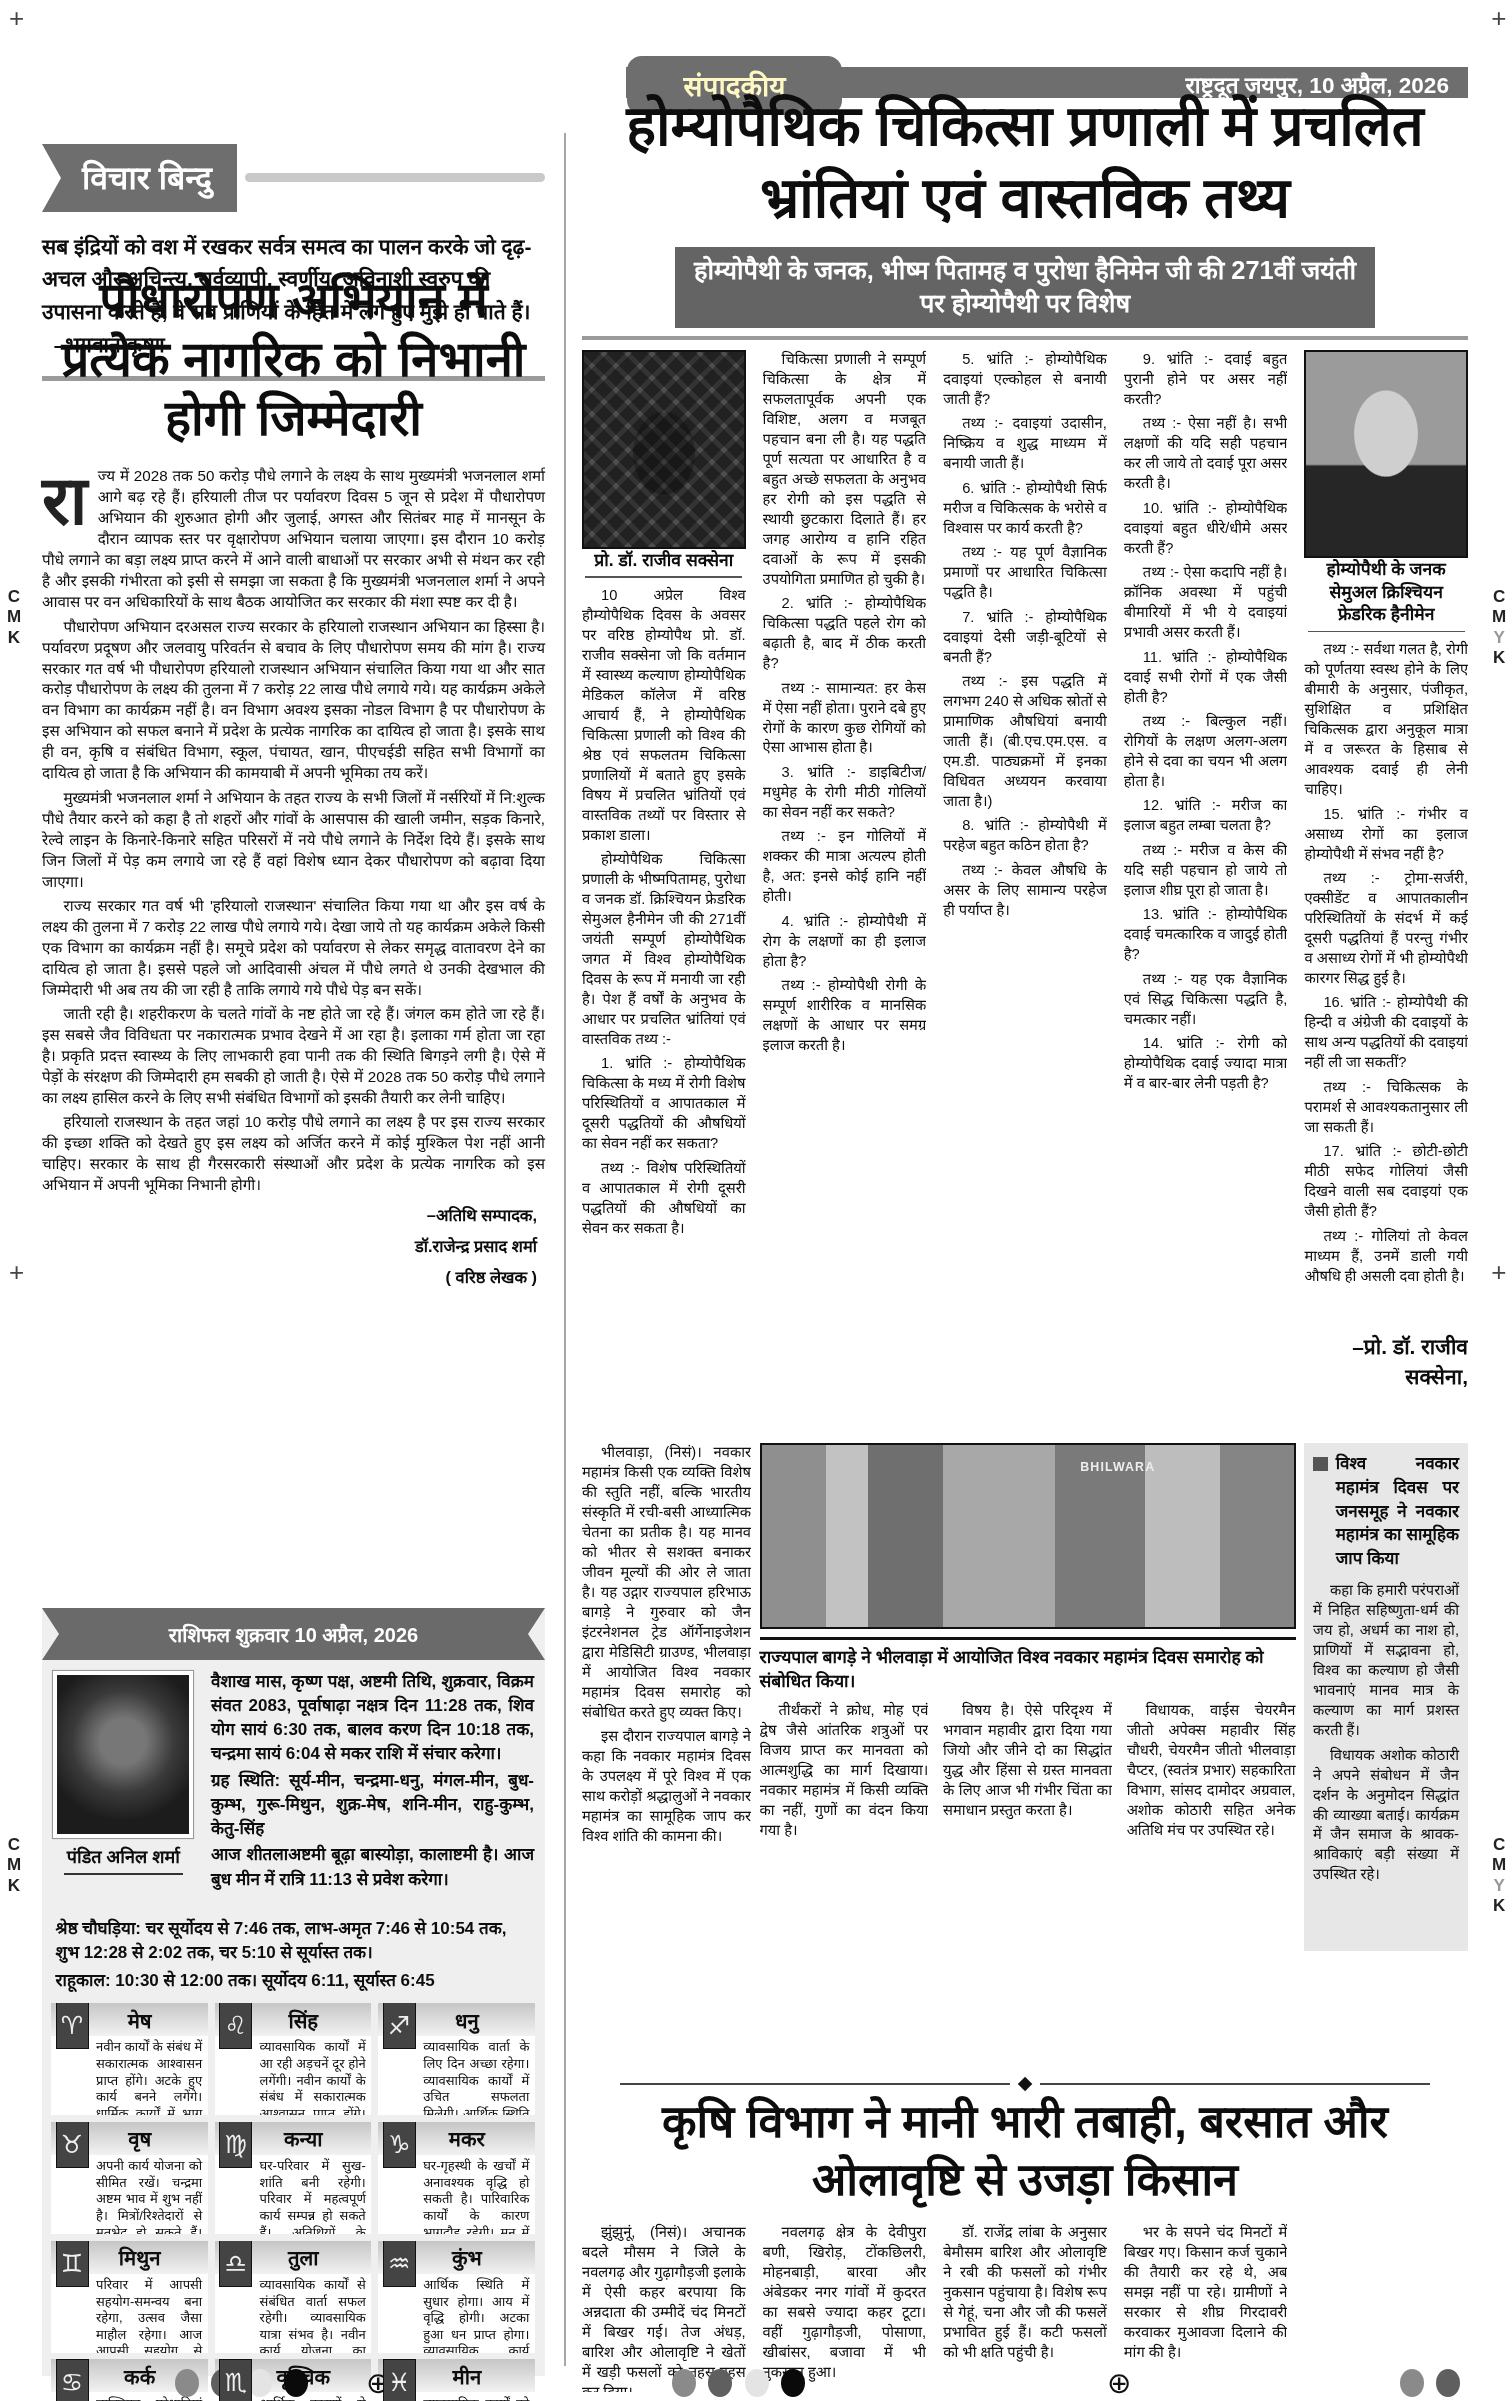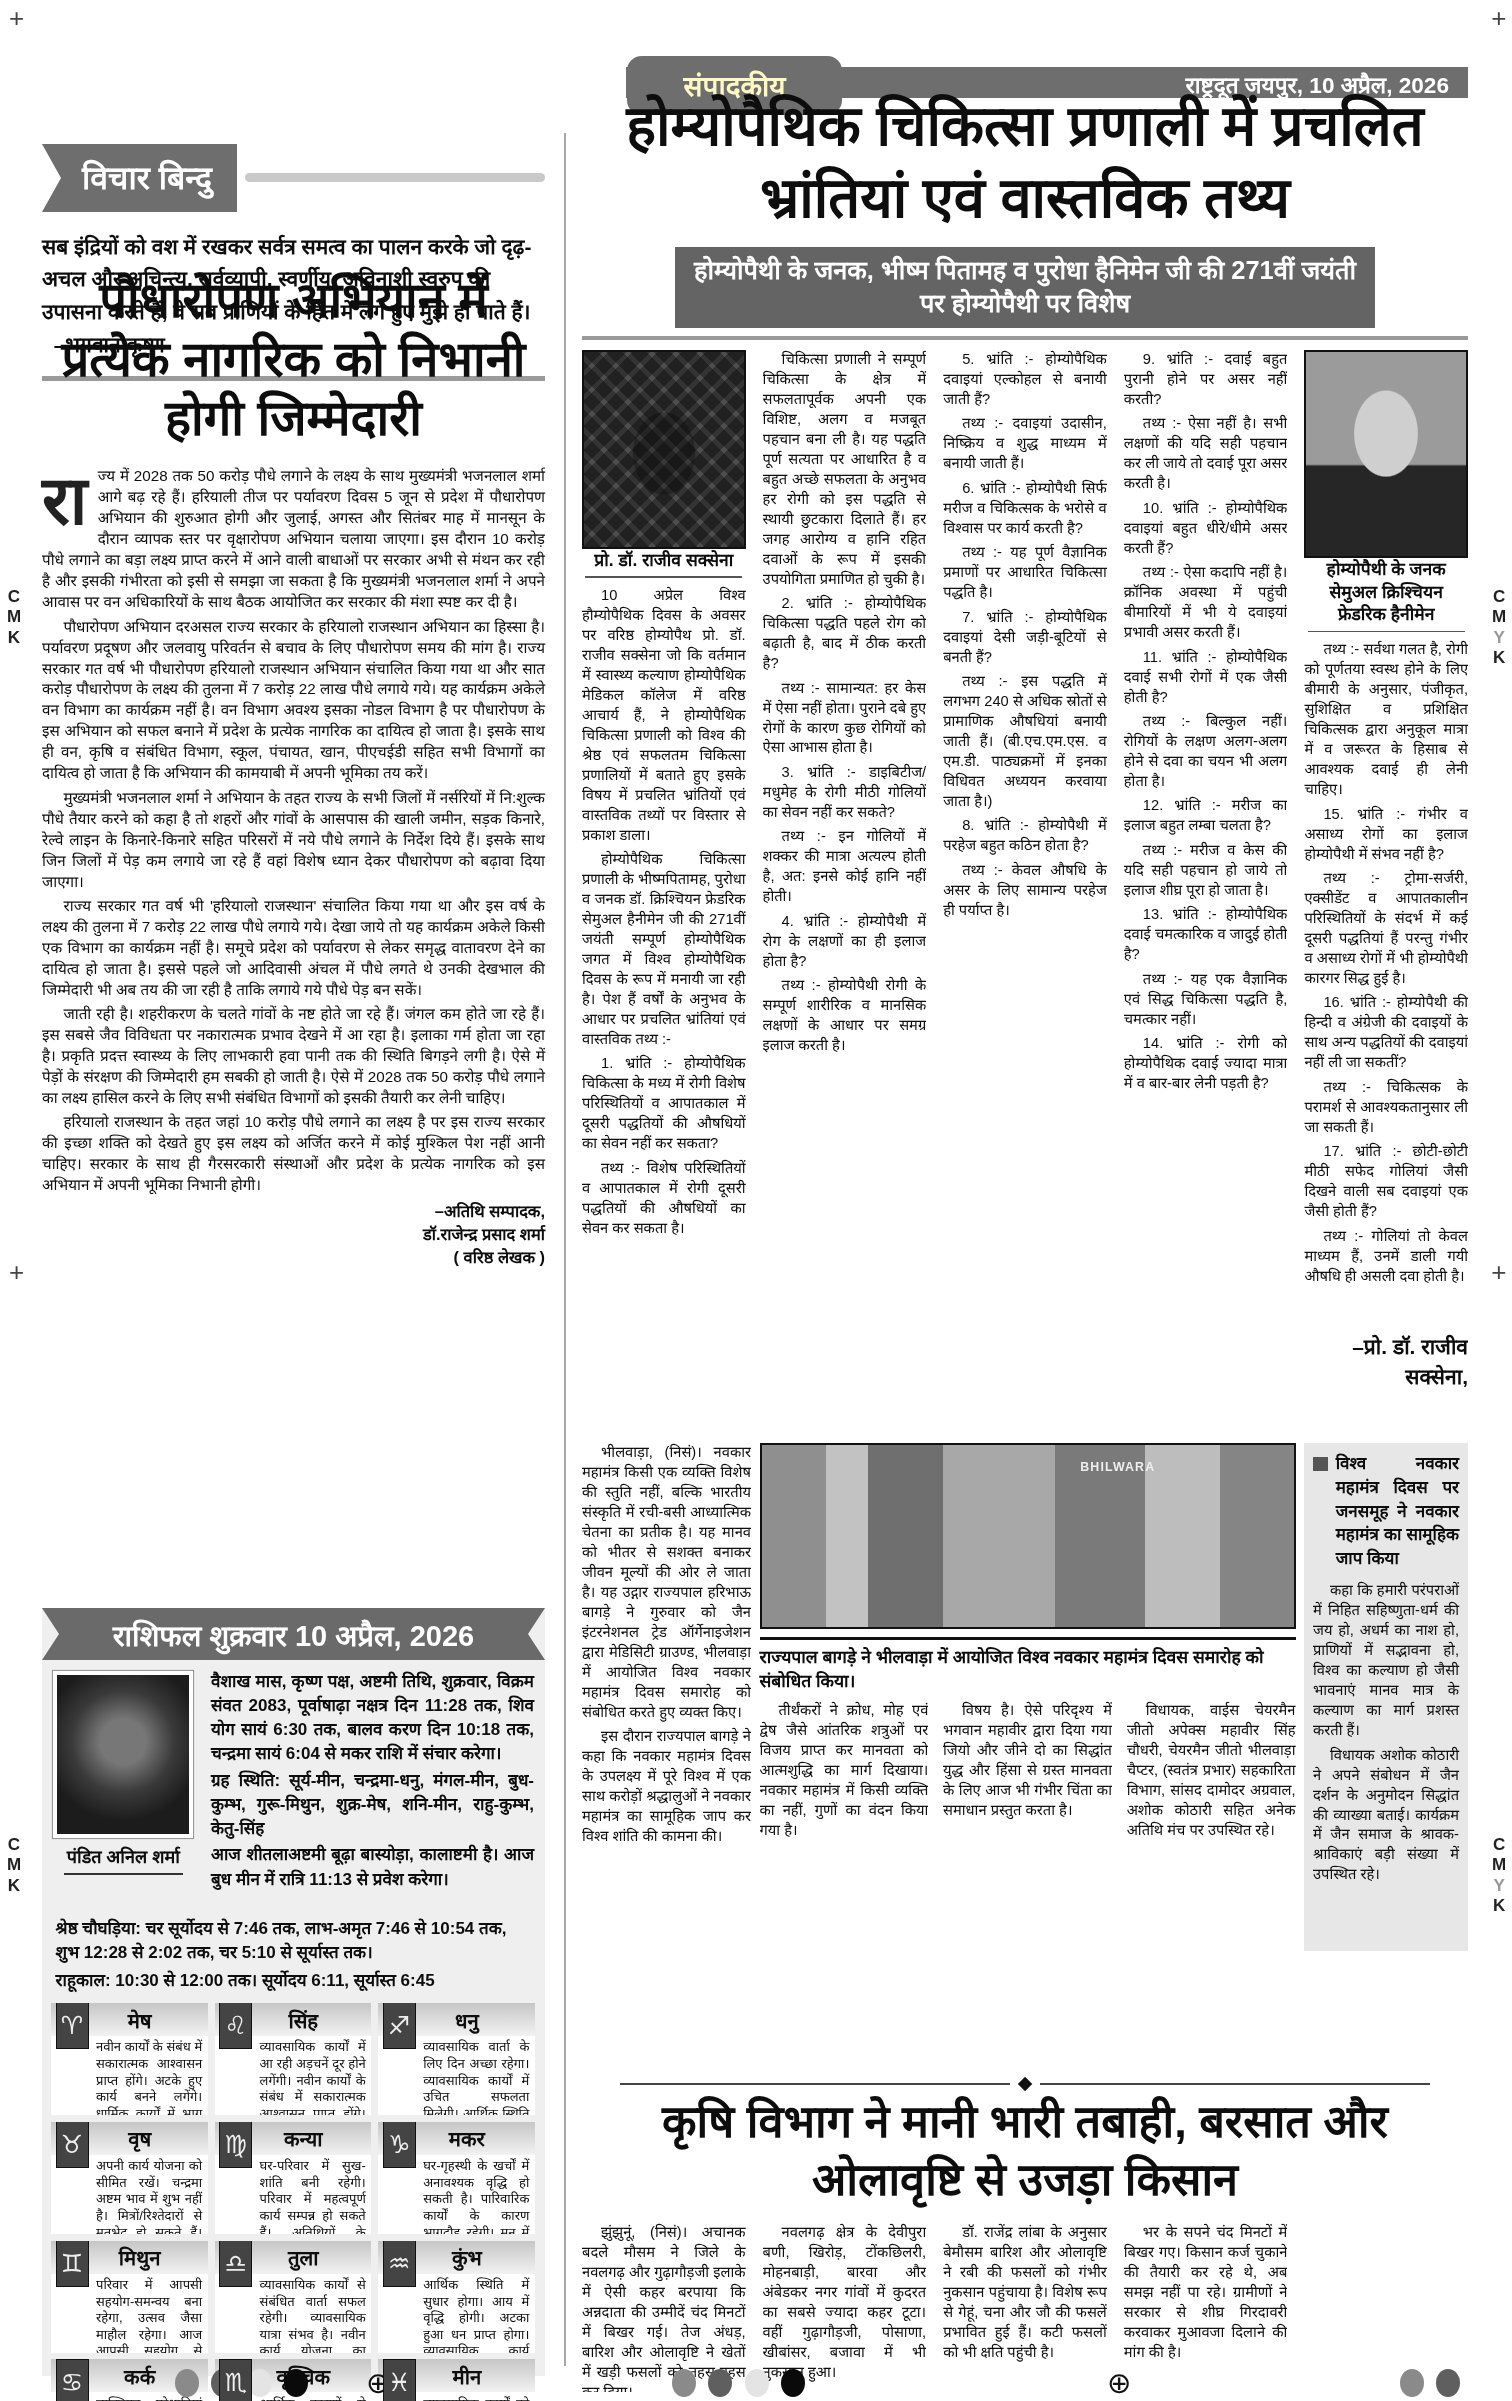--- a/index.html
+++ b/index.html
@@ -28,26 +28,26 @@
   .vb-quote{font-weight:bold;font-size:21px;line-height:1.55;text-align:left;margin:19px 0 14.7px 0;}
   .vb-author{white-space:nowrap;}
   .vb-divider{height:5.6px;background:#9a9a9a;}
   
   .plantation{position:absolute;left:42px;top:271px;width:503px;}
   .plantation h1{font-size:49px;line-height:1.2;text-align:center;margin:0 0 19px 0;font-weight:bold;}
   .pl-body{font-size:15.2px;line-height:1.38;text-align:justify;}
   .pl-body p{margin:0 0 3.4px 0;text-indent:21.5px;}
   .dropcap{float:left;font-size:68px;line-height:0.9;font-weight:bold;padding:3.4px 10.2px 0 0;color:#222;}
   .pl-lead{text-indent:0 !important;}
-  .pl-sign p{margin:0;text-indent:0;text-align:right;font-weight:bold;font-size:16.4px;line-height:1.4;}
+  .pl-sign p{margin:8px;text-indent:0;text-align:right;font-weight:bold;font-size:16.4px;line-height:1.4;}
   
   .horoscope{position:absolute;left:42px;top:1608px;width:503px;height:768px;background:#efefef;}
   .h-band{position:relative;height:52px;background:#6a6a6a;display:flex;align-items:center;justify-content:center;
           clip-path:polygon(0 0,100% 0,calc(100% - 17px) 50%,100% 100%,0 100%,17px 50%);}
-  .h-band span{color:#fff;font-weight:bold;font-size:29px;}
+  .h-band span{color:#fff;font-weight:bold;font-size:20px;}
   .pandit{position:absolute;left:11.3px;top:63px;width:140px;}
   .pandit-photo{width:140px;height:167px;background:
      radial-gradient(circle at 50% 42%, #777 0 20%, #3a3a3a 45%, #1c1c1c 70%);
      border:4.5px solid #fff;box-shadow:0 0 0 1.1px #999;box-sizing:border-box;}
   .pandit-cap{font-weight:bold;font-size:18px;text-align:center;margin-top:5.6px;}
   .pandit-rule{height:2.3px;background:#333;width:119px;margin:5.6px auto 0 auto;}
   .panchang{position:absolute;left:169px;top:62px;width:323px;font-weight:bold;font-size:17px;
             line-height:1.42;text-align:justify;}
   .panchang p{margin:0 0 2.3px 0;}
   .ph-wide{position:absolute;left:13.6px;top:309px;width:477px;font-weight:bold;font-size:17px;line-height:1.42;}

